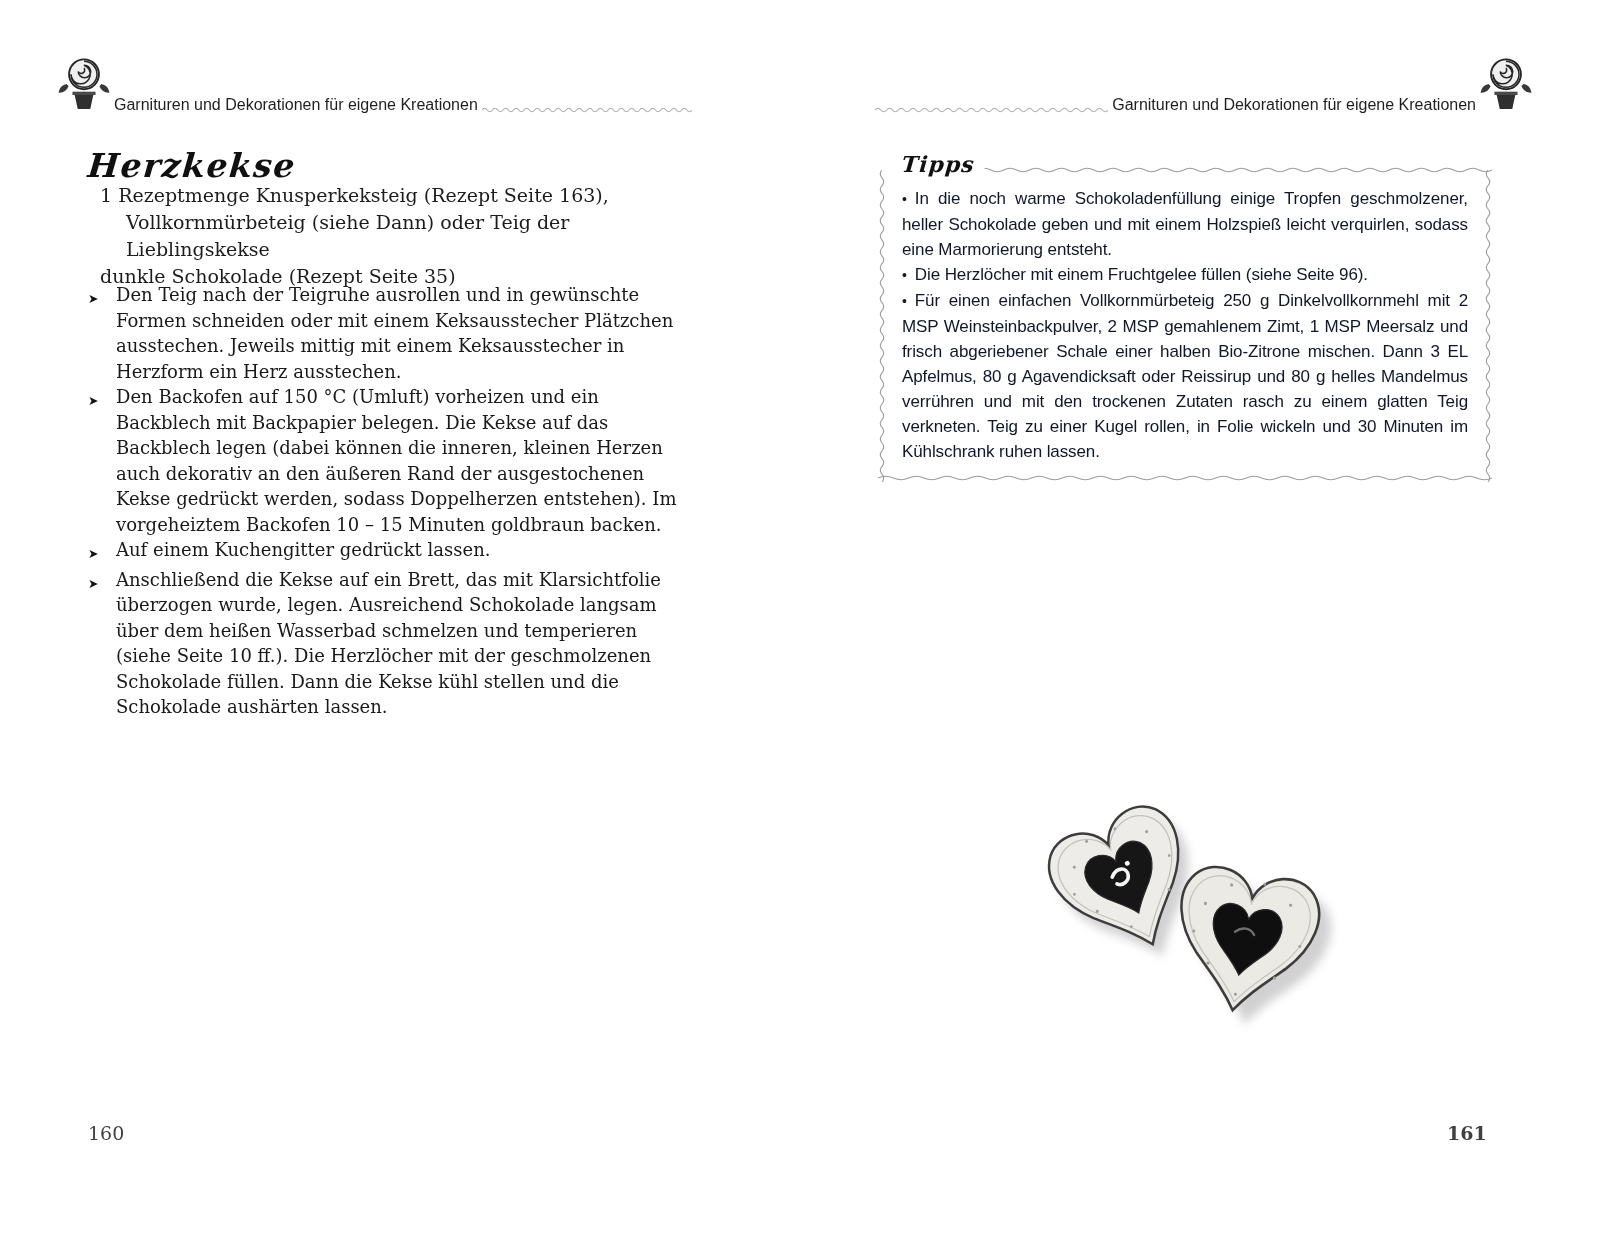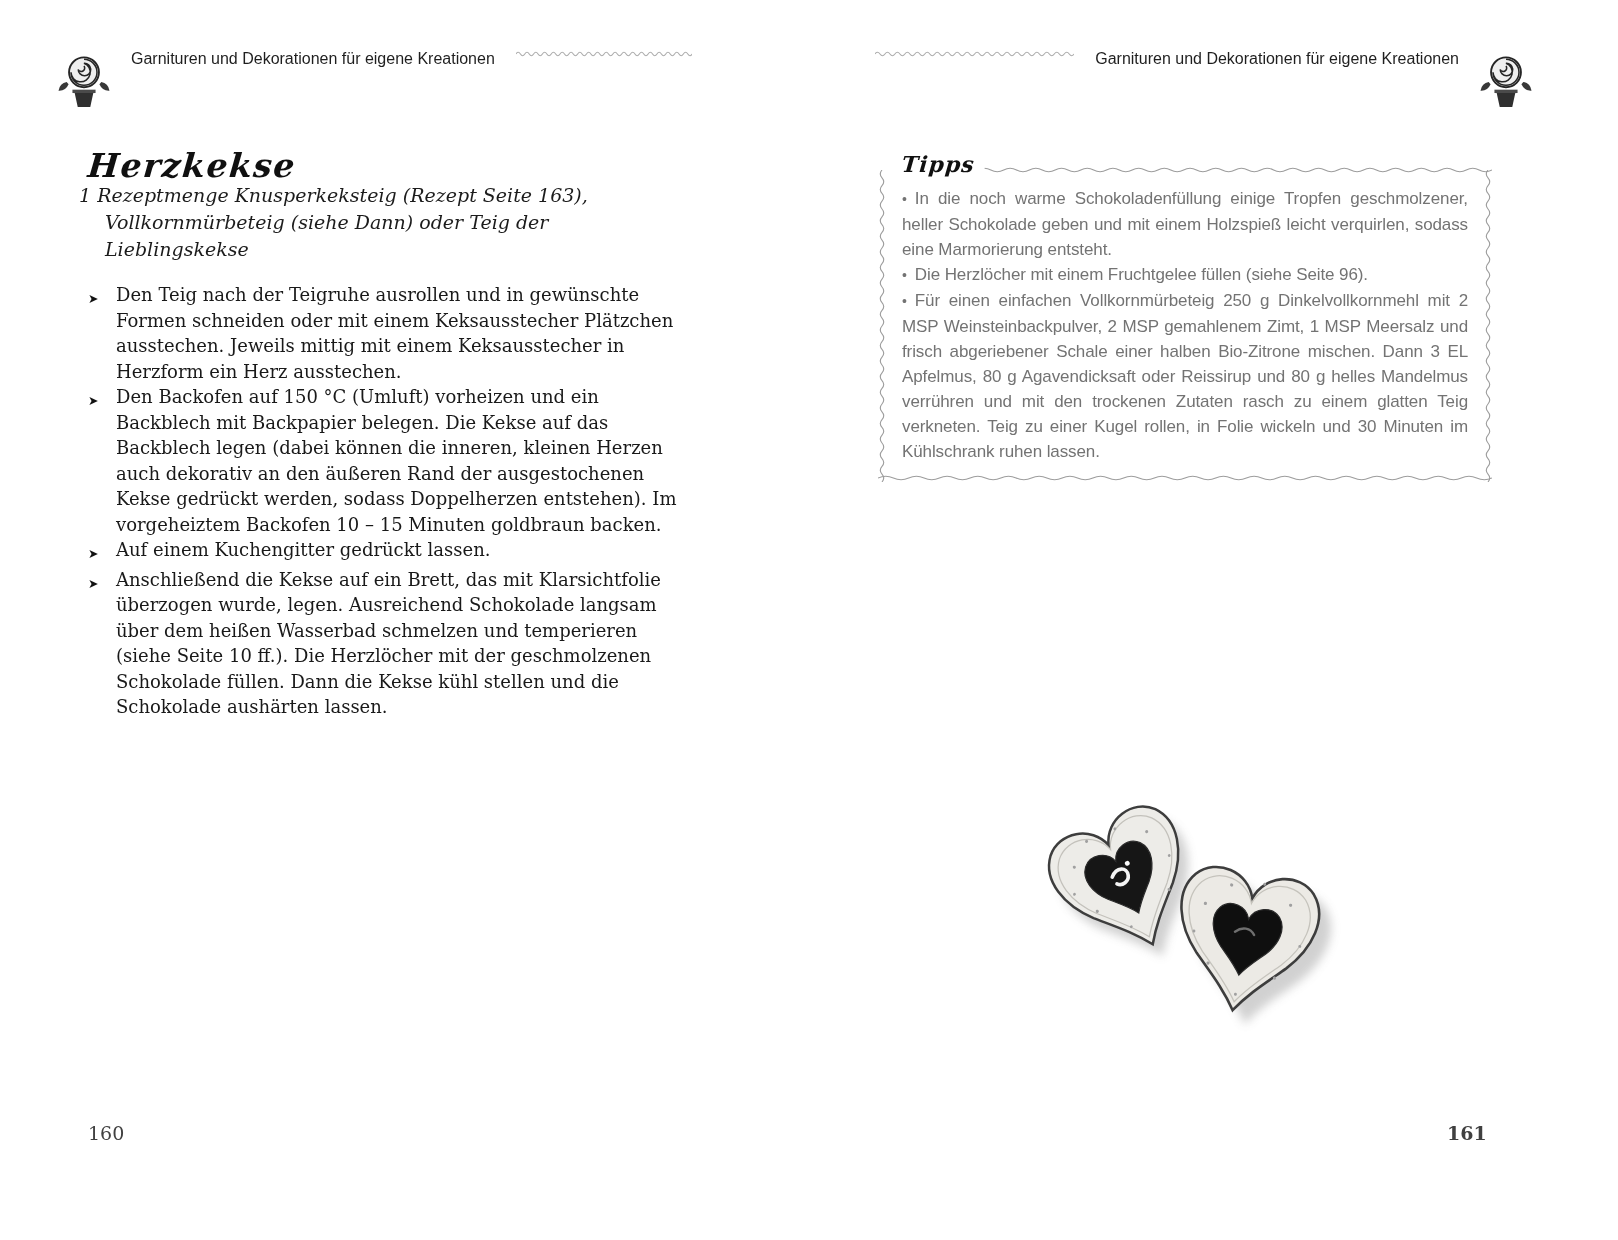--- a/index.html
+++ b/index.html
@@ -1,33 +1,33 @@
 <!DOCTYPE html>
 <html><head>
 <meta charset="utf-8">
 <style>
   html,body{margin:0;padding:0;}
   body{background:#ffffff;}
   .spread{position:relative;width:1618px;height:1240px;background:#fff;overflow:hidden;
           font-family:"DejaVu Serif", serif;color:#1b1b1b;}
 
   
-  .page-header{position:absolute;display:flex;align-items:flex-start;gap:21px;height:64px;}
+  .page-header{position:absolute;display:flex;align-items:flex-end;gap:4px;height:64px;}
   .left-head{left:58px;top:50px;width:634px;}
   .right-head{left:875px;top:50px;width:657px;}
   .hdr-text{font-family:"Liberation Sans", sans-serif;font-size:16px;color:#1f1f1f;white-space:nowrap;}
   .logo{width:52px;height:62px;flex:0 0 52px;}
   .squig{display:block;height:8px;}
   .squig.grow{flex:1;}
   .squig svg{display:block;width:100%;height:8px;}
 
   
   .recipe-title{position:absolute;left:88px;top:124px;font-size:33px;font-style:italic;font-weight:700;
                 letter-spacing:1.5px;color:#101010;transform:skewX(-5deg);}
-  .ingredients{position:absolute;left:79px;top:182px;width:604px;font-style:italic;font-size:19px;
+  .ingredients{position:absolute;left:100px;top:182px;width:604px;font-size:19px;
                line-height:27px;color:#1c1c1c;}
   .ing-indent{padding-left:26px;}
   .steps{position:absolute;left:88px;top:282px;width:606px;list-style:none;margin:0;padding:0;
          font-size:18px;line-height:25.5px;color:#191919;}
   .steps li{display:flex;}
   .step-marker{flex:0 0 28px;width:28px;font-family:"DejaVu Sans", sans-serif;font-size:12.5px;
                padding-top:4px;color:#111;}
   .step-text{flex:1;}
 
   
@@ -36,21 +36,21 @@
   .tips-label{position:absolute;top:-15px;left:14px;background:#fff;padding:0 10px;
               font-style:italic;font-weight:700;font-size:22px;letter-spacing:1px;color:#101010;
               transform:skewX(-5deg);z-index:2;}
   .edge{position:absolute;z-index:1;}
   .edge.top{left:100px;right:0;top:0;height:8px;}
   .edge.bottom{left:0;right:0;bottom:0;height:8px;}
   .edge.left{left:0;top:4px;bottom:0;width:8px;}
   .edge.right{right:0;top:4px;bottom:0;width:8px;}
   .edge svg{display:block;width:100%;height:100%;}
   .tip{margin:0;font-family:"Liberation Sans", sans-serif;font-size:17px;line-height:25px;
-       color:#737373;text-align:justify;letter-spacing:-0.1px;}
+       color:#0f172a;text-align:justify;letter-spacing:-0.1px;}
   .tip-bullet{font-size:14px;margin-right:8px;}
 
   
   .hearts{position:absolute;left:1005px;top:770px;width:400px;height:300px;}
 
   
   .pagenum{position:absolute;top:1122px;font-size:19px;color:#404040;}
   .pagenum.pn-left{left:88px;}
   .pagenum.pn-right{left:1447px;font-weight:bold;}
 </style>
@@ -74,20 +74,21 @@
           <path d="M0 3.5 Q2.5 0.5 5 3.5 T10 3.5 T15 3.5 T20 3.5 T25 3.5 T30 3.5 T35 3.5 T40 3.5 T45 3.5 T50 3.5 T55 3.5 T60 3.5 T65 3.5 T70 3.5 T75 3.5 T80 3.5 T85 3.5 T90 3.5 T95 3.5 T100 3.5 T105 3.5 T110 3.5 T115 3.5 T120 3.5 T125 3.5 T130 3.5 T135 3.5 T140 3.5 T145 3.5 T150 3.5 T155 3.5 T160 3.5 T165 3.5 T170 3.5 T175 3.5 T180 3.5 T185 3.5 T190 3.5 T195 3.5 T200 3.5" fill="none" stroke="#adadad" stroke-width="1.1" vector-effect="non-scaling-stroke"></path>
         </svg>
     </span>
   </header>
 
   <h1 class="recipe-title">Herzkekse</h1>
 
   <div class="ingredients">
     <div>1 Rezeptmenge Knusperkeksteig (Rezept Seite 163),</div>
     <div class="ing-indent">Vollkornmürbeteig (siehe Dann) oder Teig der Lieblingskekse</div>
+    <div>dunkle Schokolade (Rezept Seite 35)</div>
   </div>
 
   <ul class="steps">
     <li>
       <span class="step-marker">➤</span>
       <span class="step-text">Den Teig nach der Teigruhe ausrollen und in gewünschte Formen schneiden oder mit einem Keksausstecher Plätzchen ausstechen. Jeweils mittig mit einem Keksausstecher in Herzform ein Herz ausstechen.</span>
     </li>
     <li>
       <span class="step-marker">➤</span>
       <span class="step-text">Den Backofen auf 150 °C (Umluft) vorheizen und ein Backblech mit Backpapier belegen. Die Kekse auf das Backblech legen (dabei können die inneren, kleinen Herzen auch dekorativ an den äußeren Rand der ausgestochenen Kekse gedrückt werden, sodass Doppelherzen entstehen). Im vorgeheiztem Backofen 10 – 15 Minuten goldbraun backen.</span>

